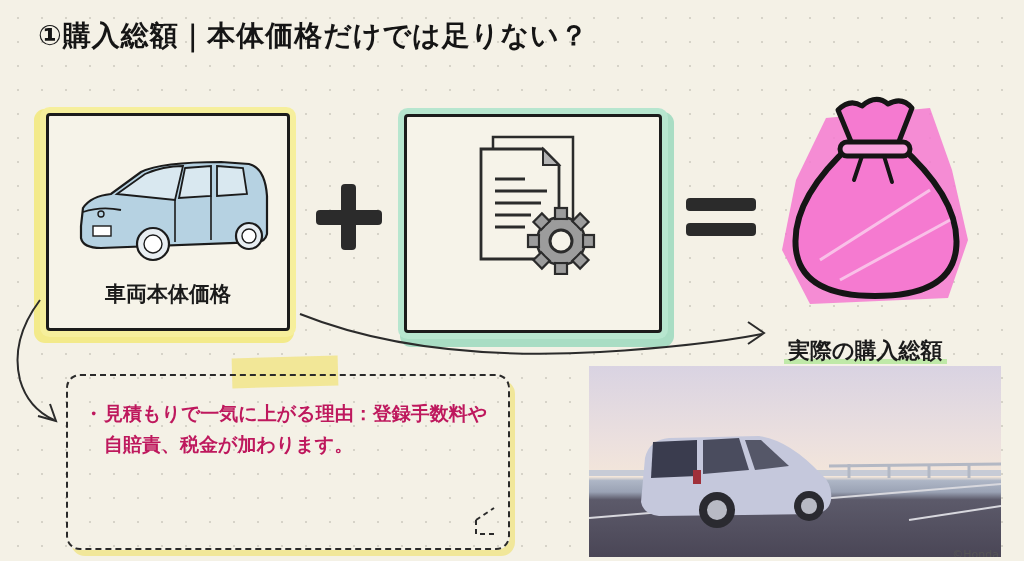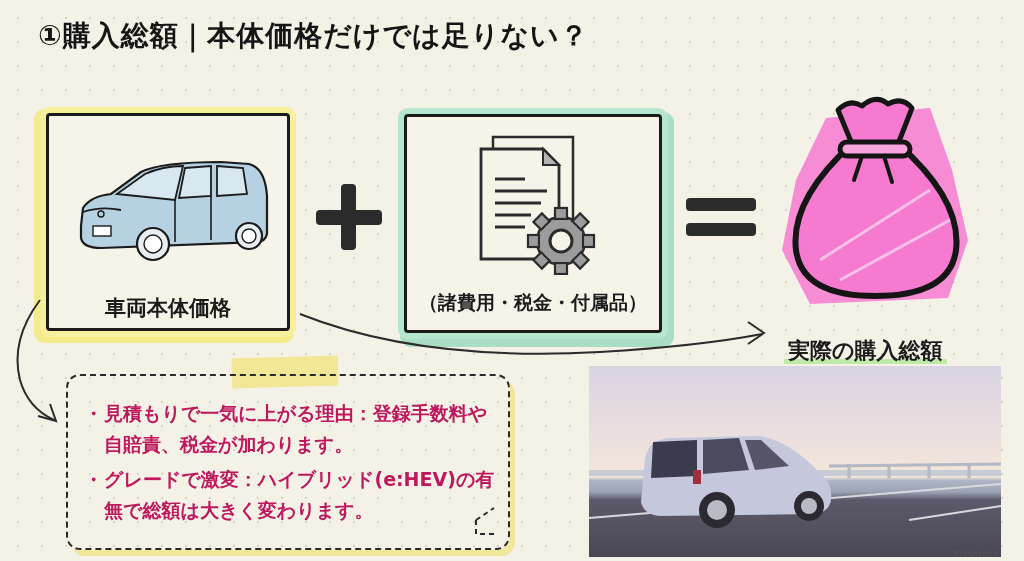--- a/index.html
+++ b/index.html
@@ -22,21 +22,21 @@
     background: #f6f3e9;
   }
   .frame.car { left: 46px; top: 113px; width: 238px; height: 212px;
     box-shadow: 0 0 0 6px #f6ef9c, -4px 4px 0 8px #f3ea8a; }
   .frame.fees { left: 404px; top: 114px; width: 252px; height: 213px;
     box-shadow: 0 0 0 6px #b7e6cf, 4px 6px 0 8px #a9ddc4; }
   .frame-label {
     position: absolute; left: 0; right: 0; text-align: center;
     font-weight: bold; color: #1b1b1b;
   }
-  .car .frame-label { bottom: 6px; font-size: 21px; }
+  .car .frame-label { bottom: 20px; font-size: 21px; }
   .fees .frame-label { bottom: 14px; font-size: 19px; }
   .icon-wrap { position: absolute; }
   .op { position: absolute; }
   .bag-label {
     position: absolute; left: 784px; top: 312px; font-size: 22px; font-weight: bold;
     color: #1b1b1b; white-space: nowrap; padding: 0 4px;
     background: linear-gradient(to bottom, transparent 78%, #bfe9a8 78%, #bfe9a8 94%, transparent 94%);
     margin-top: 24px;
   }
   .tape {
@@ -119,21 +119,20 @@
           <rect x="-6" y="-33" width="12" height="11" transform="rotate(45)"></rect>
           <rect x="-6" y="-33" width="12" height="11" transform="rotate(135)"></rect>
           <rect x="-6" y="-33" width="12" height="11" transform="rotate(225)"></rect>
           <rect x="-6" y="-33" width="12" height="11" transform="rotate(315)"></rect>
         </g>
         <circle r="21" fill="#9c9c9c"></circle>
         <circle r="11" fill="#f6f3e9" stroke="#2b2b2b" stroke-width="3"></circle>
       </g>
     </svg>
   </div>
-  <div class="frame-label">（諸費用・税金・付属品）</div>
 </div>
 
 <div class="op" style="left:684px; top:192px;">
   <svg width="74" height="50" viewBox="0 0 74 50">
     <rect x="2" y="6" width="70" height="13" rx="4" fill="#2b2b2b"></rect>
     <rect x="2" y="31" width="70" height="13" rx="4" fill="#2b2b2b"></rect>
   </svg>
 </div>
 
 <div class="op" style="left:780px; top:90px;">
@@ -153,21 +152,20 @@
   <path d="M748 322 L764 333 L748 344" fill="none" stroke="#2b2b2b" stroke-width="2"></path>
   <path d="M40 300 Q10 340 20 380 Q28 408 54 420" fill="none" stroke="#2b2b2b" stroke-width="2"></path>
   <path d="M38 416 L56 421 L50 404" fill="none" stroke="#2b2b2b" stroke-width="2"></path>
   <path d="M476 520 L494 508 M476 520 L476 534 L494 534" fill="none" stroke="#2b2b2b" stroke-width="2" stroke-dasharray="5 4"></path>
 </svg>
 
 <div class="tape"></div>
 <div class="note">
   <ul>
     <li><span class="dot">・</span><span>見積もりで一気に上がる理由：登録手数料や自賠責、税金が加わります。</span></li>
-    <li><span class="dot">・</span><span>グレードで激変：ハイブリッド(e:HEV)の有無で総額は大きく変わります。</span></li>
   </ul>
 </div>
 
 <div class="photo">
   <svg width="412" height="191" viewBox="0 0 412 191">
     <rect x="0" y="104" width="412" height="6" fill="#c7cbd6"></rect>
     <g stroke="#b3b8c4" stroke-width="3">
       <line x1="240" y1="100" x2="412" y2="98"></line>
       <line x1="260" y1="98" x2="260" y2="112"></line>
         <line x1="300" y1="98" x2="300" y2="112"></line>

